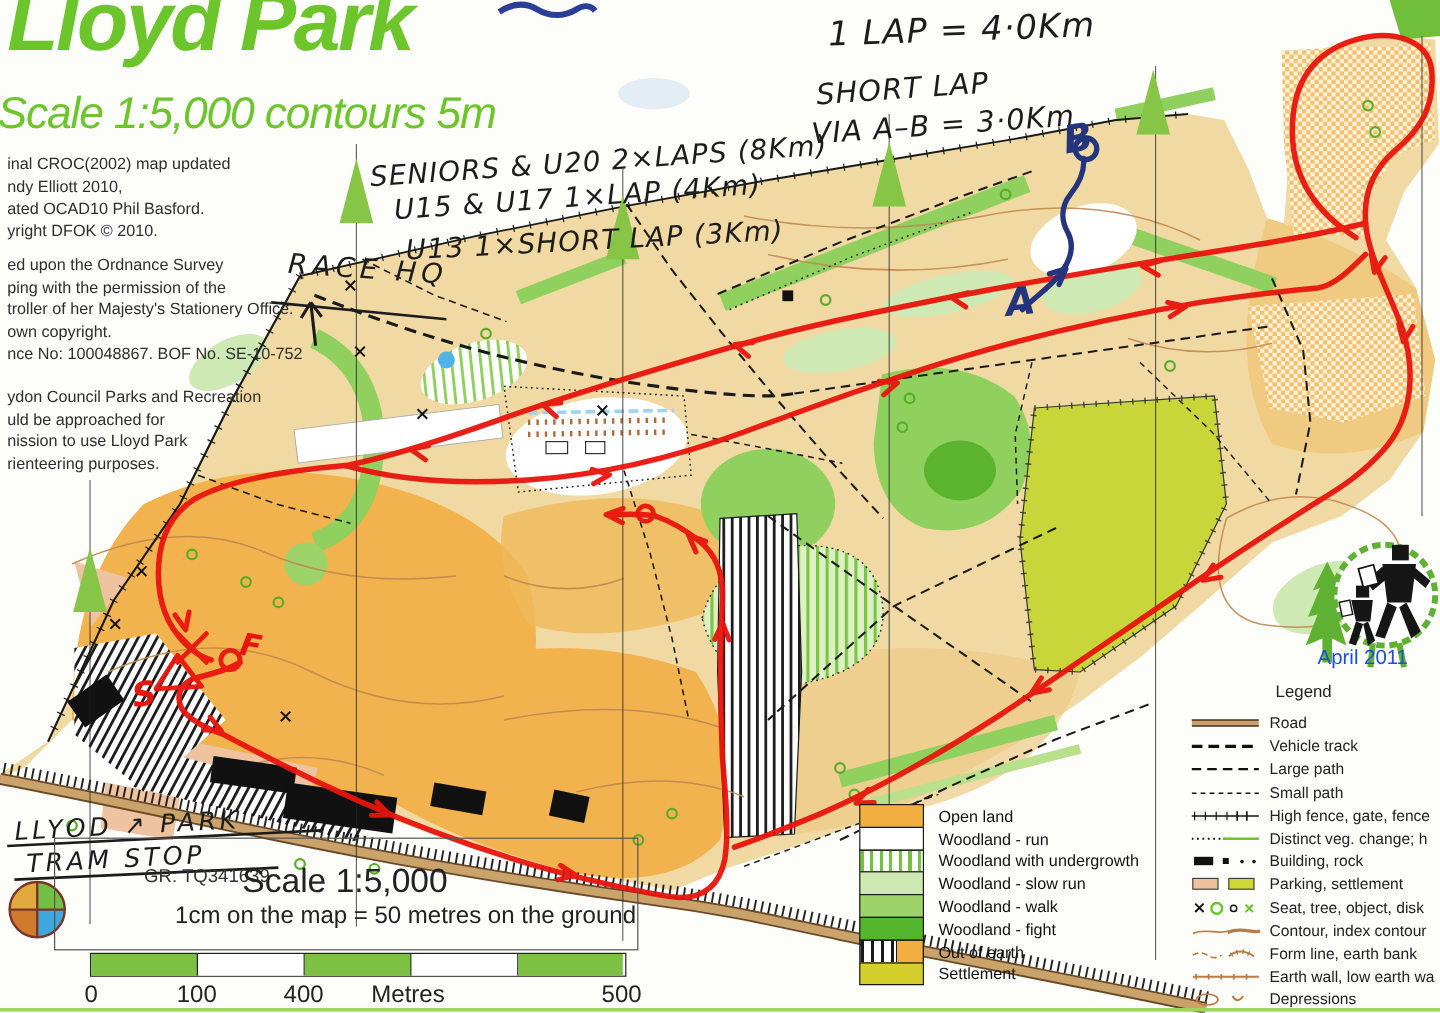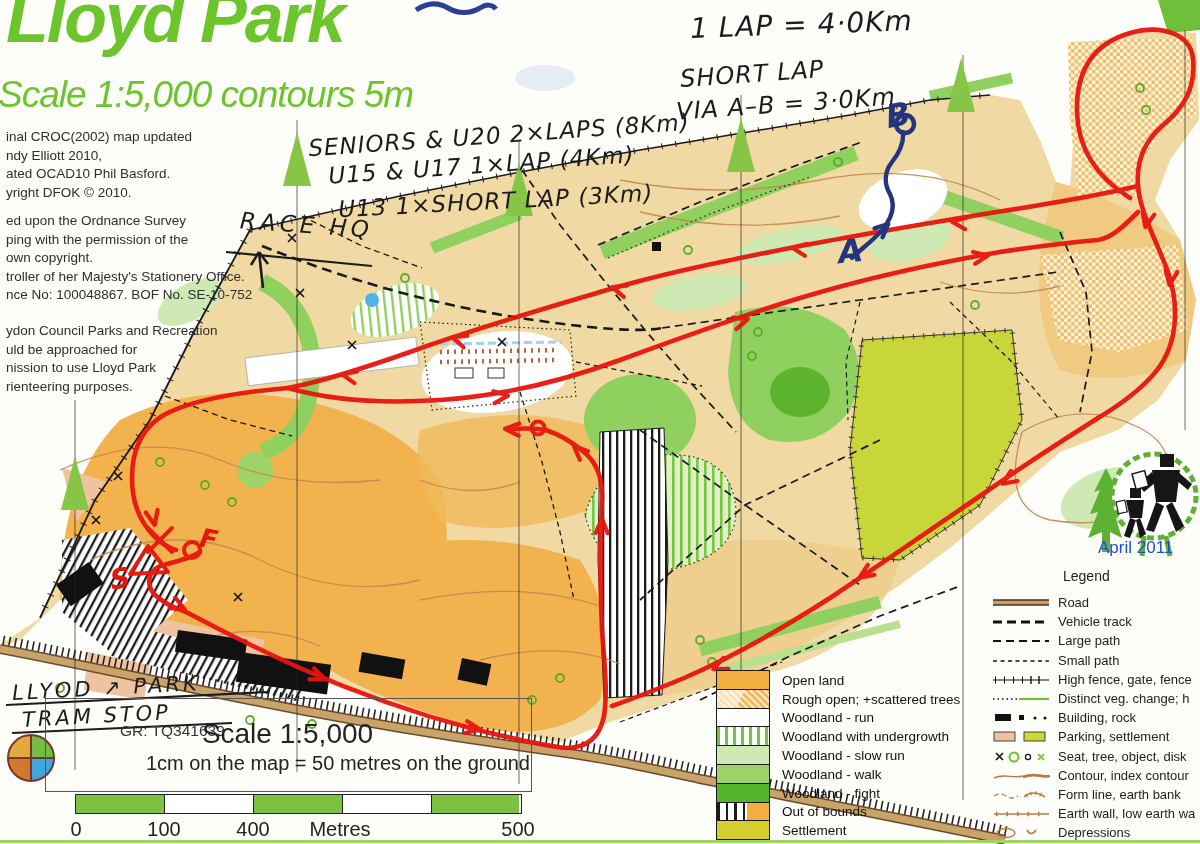--- a/index.html
+++ b/index.html
@@ -314,22 +314,22 @@
 
   <div class="abs credits" style="left:6px;top:128px;">
     <div>inal CROC(2002) map updated</div>
     <div>ndy Elliott 2010,</div>
     <div>ated OCAD10 Phil Basford.</div>
     <div>yright DFOK © 2010.</div>
   </div>
   <div class="abs credits" style="left:6px;top:212px;">
     <div>ed upon the Ordnance Survey</div>
     <div>ping with the permission of the</div>
+    <div>troller of her Majesty's Stationery Office.</div>
     <div>own copyright.</div>
-    <div>troller of her Majesty's Stationery Office.</div>
     <div>nce No: 100048867. BOF No. SE-10-752</div>
   </div>
   <div class="abs credits" style="left:6px;top:322px;">
     <div>ydon Council Parks and Recreation</div>
     <div>uld be approached for</div>
     <div>nission to use Lloyd Park</div>
     <div>rienteering purposes.</div>
   </div>
 
   <div class="abs hw" style="left:690px;top:8px;font-size:28px;transform:rotate(-2deg);">1 LAP = 4·0Km</div>
@@ -379,24 +379,20 @@
     <circle cx="25" cy="25" r="23" fill="none" stroke="#7a352a" stroke-width="2"></circle>
     <path d="M25,2 L25,48 M2,25 L48,25" stroke="#7a352a" stroke-width="2"></path>
   </svg>
 
   <div class="abs" style="left:716px;top:671px;">
     <div class="ter-row">
         <div class="ter-sw sw1"></div>
         <div class="ter-label">Open land</div>
       </div>
     <div class="ter-row">
-        <div class="ter-sw sw2"></div>
-        <div class="ter-label">Rough open; +scattered trees</div>
-      </div>
-    <div class="ter-row">
         <div class="ter-sw sw3"></div>
         <div class="ter-label">Woodland - run</div>
       </div>
     <div class="ter-row">
         <div class="ter-sw sw4"></div>
         <div class="ter-label">Woodland with undergrowth</div>
       </div>
     <div class="ter-row">
         <div class="ter-sw sw5"></div>
         <div class="ter-label">Woodland - slow run</div>
@@ -404,21 +400,21 @@
     <div class="ter-row">
         <div class="ter-sw sw6"></div>
         <div class="ter-label">Woodland - walk</div>
       </div>
     <div class="ter-row">
         <div class="ter-sw sw7"></div>
         <div class="ter-label">Woodland - fight</div>
       </div>
     <div class="ter-row">
         <div class="ter-sw sw8"></div>
-        <div class="ter-label">Out of bounds</div>
+        <div class="ter-label">Out of earth</div>
       </div>
     <div class="ter-row">
         <div class="ter-sw sw9"></div>
         <div class="ter-label">Settlement</div>
       </div>
   </div>
 
   <div class="abs" style="left:993px;top:568px;width:207px;">
     <div style="font-size:14px;color:#222;margin:0 0 9px 70px;">Legend</div>
 

